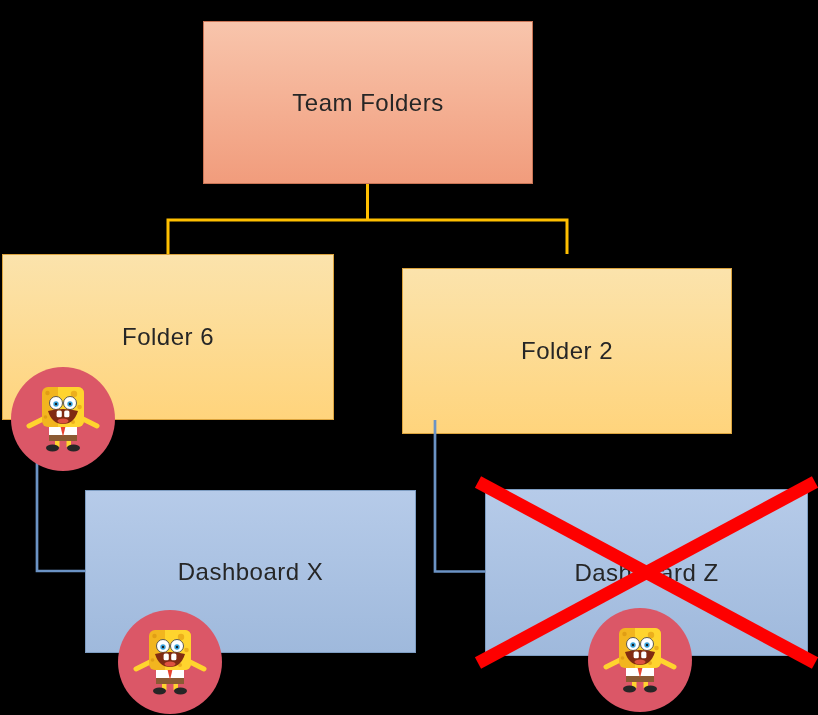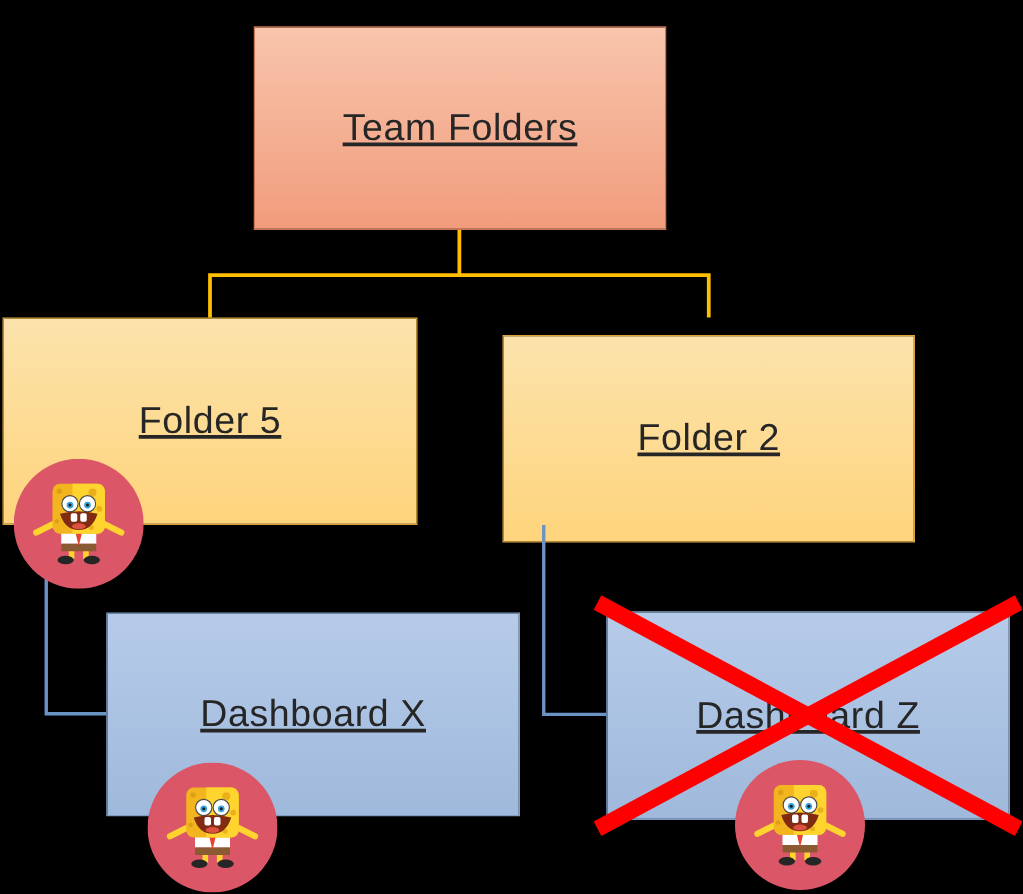--- a/index.html
+++ b/index.html
@@ -14,24 +14,23 @@
     background: #000000;
     overflow: hidden;
     font-family: "Liberation Sans", sans-serif;
   }
   .node {
     position: absolute;
     display: flex;
     align-items: center;
     justify-content: center;
     box-sizing: border-box;
-    font-size: 30px;
+    font-size: 24px;
     letter-spacing: 0.5px;
     color: #262626;
-    text-decoration: underline;
   }
   .node-team {
     left: 203px; top: 21px; width: 330px; height: 163px;
     background: linear-gradient(#F8C5AC, #F19C7C);
     border: 1px solid #C97455;
   }
   .node-folder1 {
     left: 2px; top: 254px; width: 332px; height: 166px;
     background: linear-gradient(#FBE3AC, #FFD47C);
     border: 1px solid #DCA43E;
@@ -62,21 +61,21 @@
 </head>
 <body>
 
 <div class="canvas">
 
   <div class="node node-team">
     <span>Team Folders</span>
   </div>
 
   <div class="node node-folder1">
-    <span>Folder 5</span>
+    <span>Folder 6</span>
   </div>
 
   <div class="node node-folder2">
     <span>Folder 2</span>
   </div>
 
   <div class="node node-dashx">
     <span>Dashboard X</span>
   </div>
 

